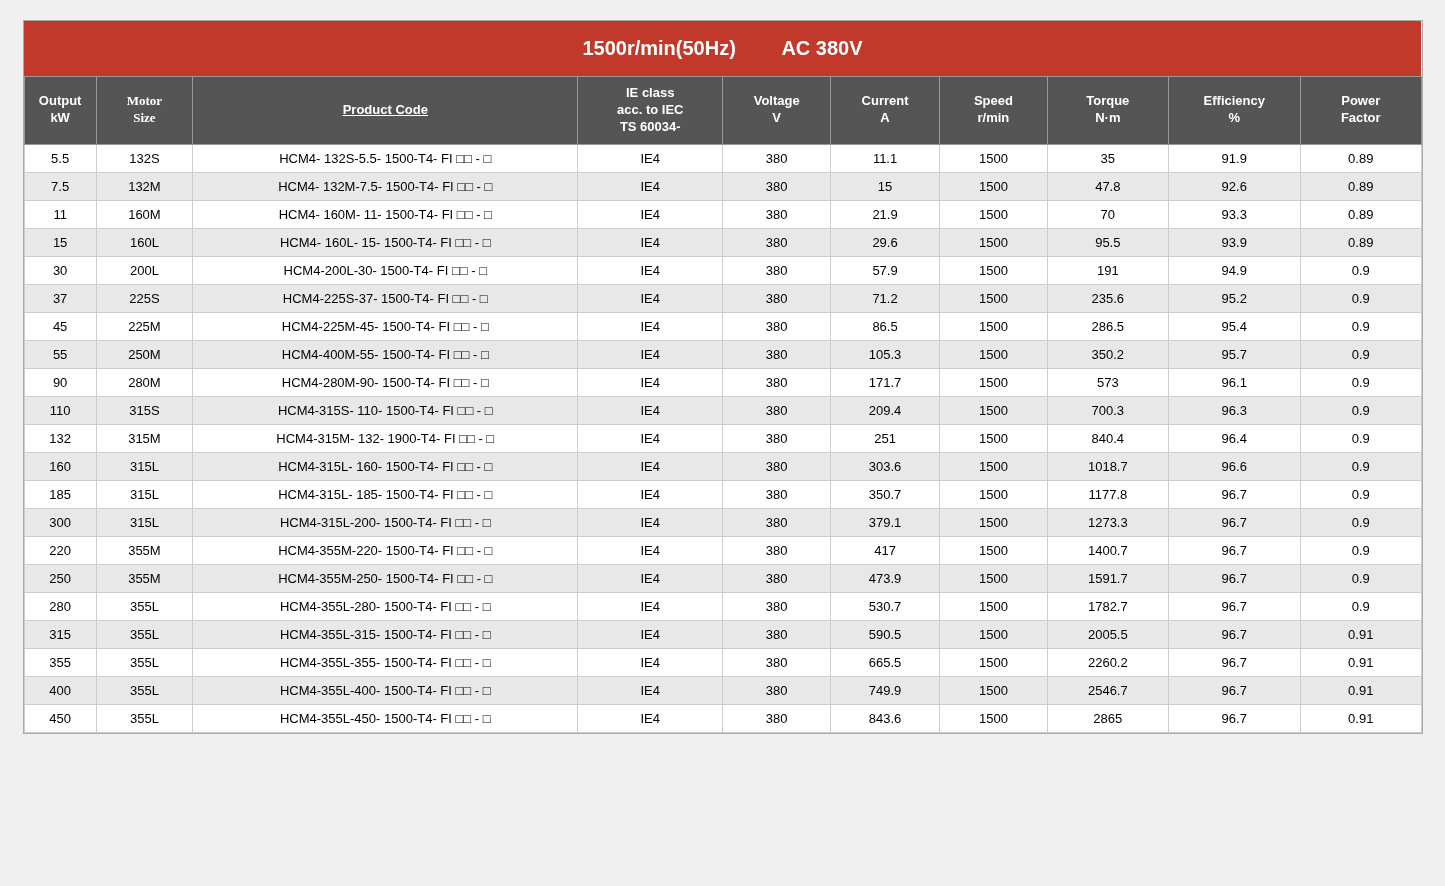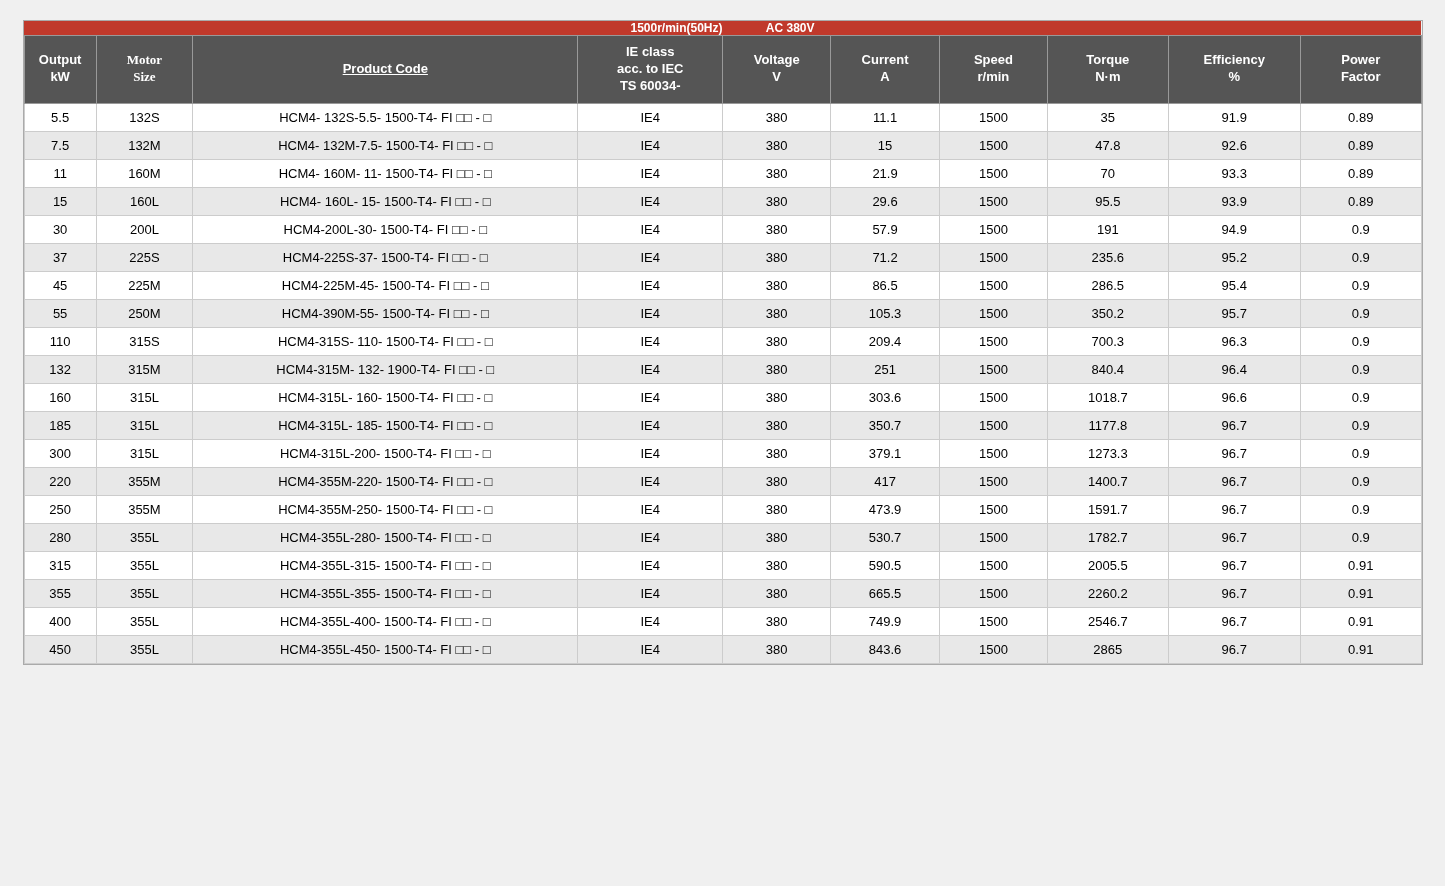--- a/index.html
+++ b/index.html
@@ -17,23 +17,23 @@
       border: 1px solid #aaa;
     }
     table {
       width: 100%;
       border-collapse: collapse;
     }
     .title-row td {
       background-color: #c0392b;
       color: white;
       text-align: center;
-      font-size: 12px;
+      font-size: 20px;
       font-weight: bold;
-      padding: 0 12px;
+      padding: 16px 12px;
     }
     .title-row td span.ac {
       margin-left: 40px;
     }
     thead tr.header-row th {
       background-color: #555555;
       color: white;
       text-align: center;
       font-weight: bold;
       padding: 8px 6px;
@@ -170,27 +170,39 @@
           <td>380</td>
           <td>86.5</td>
           <td>1500</td>
           <td>286.5</td>
           <td>95.4</td>
           <td>0.9</td>
         </tr>
         <tr>
           <td>55</td>
           <td>250M</td>
-          <td>HCM4-390M-55- 1500-T4- FI □□ - □</td>
+          <td>HCM4-400M-55- 1500-T4- FI □□ - □</td>
           <td>IE4</td>
           <td>380</td>
           <td>105.3</td>
           <td>1500</td>
           <td>350.2</td>
           <td>95.7</td>
+          <td>0.9</td>
+        </tr>
+        <tr>
+          <td>90</td>
+          <td>280M</td>
+          <td>HCM4-280M-90- 1500-T4- FI □□ - □</td>
+          <td>IE4</td>
+          <td>380</td>
+          <td>171.7</td>
+          <td>1500</td>
+          <td>573</td>
+          <td>96.1</td>
           <td>0.9</td>
         </tr>
         <tr>
           <td>110</td>
           <td>315S</td>
           <td>HCM4-315S- 110- 1500-T4- FI □□ - □</td>
           <td>IE4</td>
           <td>380</td>
           <td>209.4</td>
           <td>1500</td>

